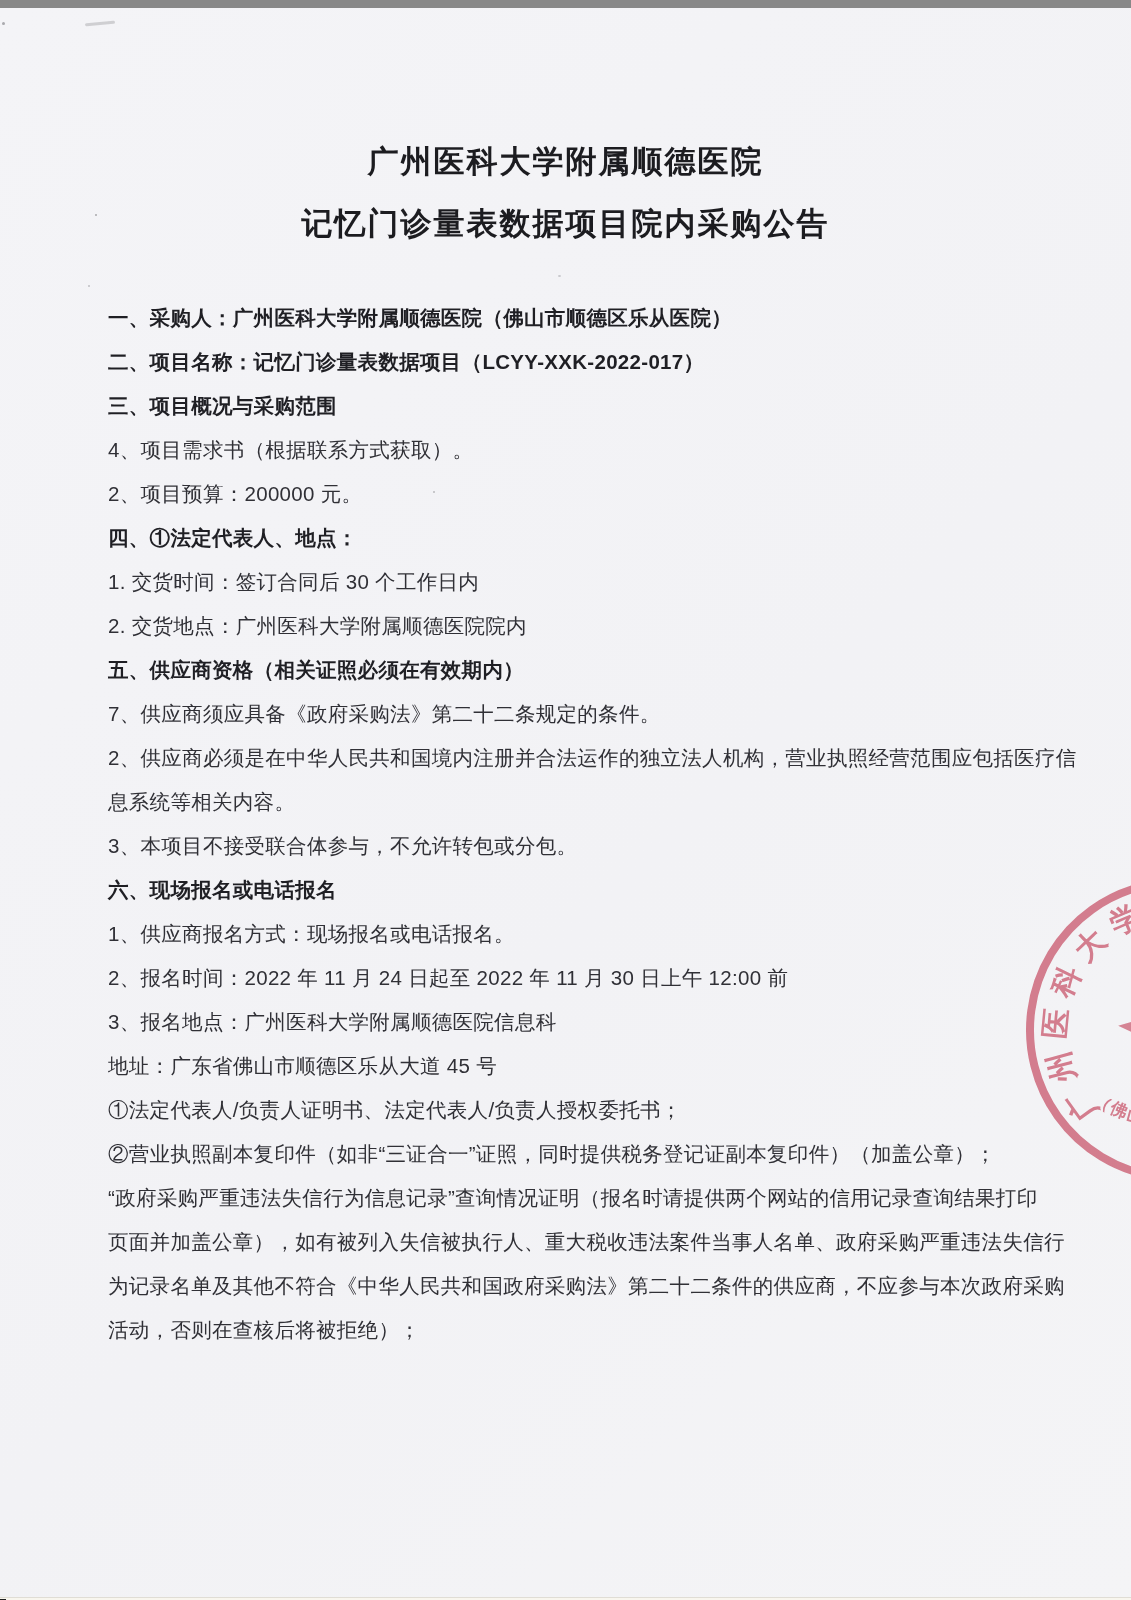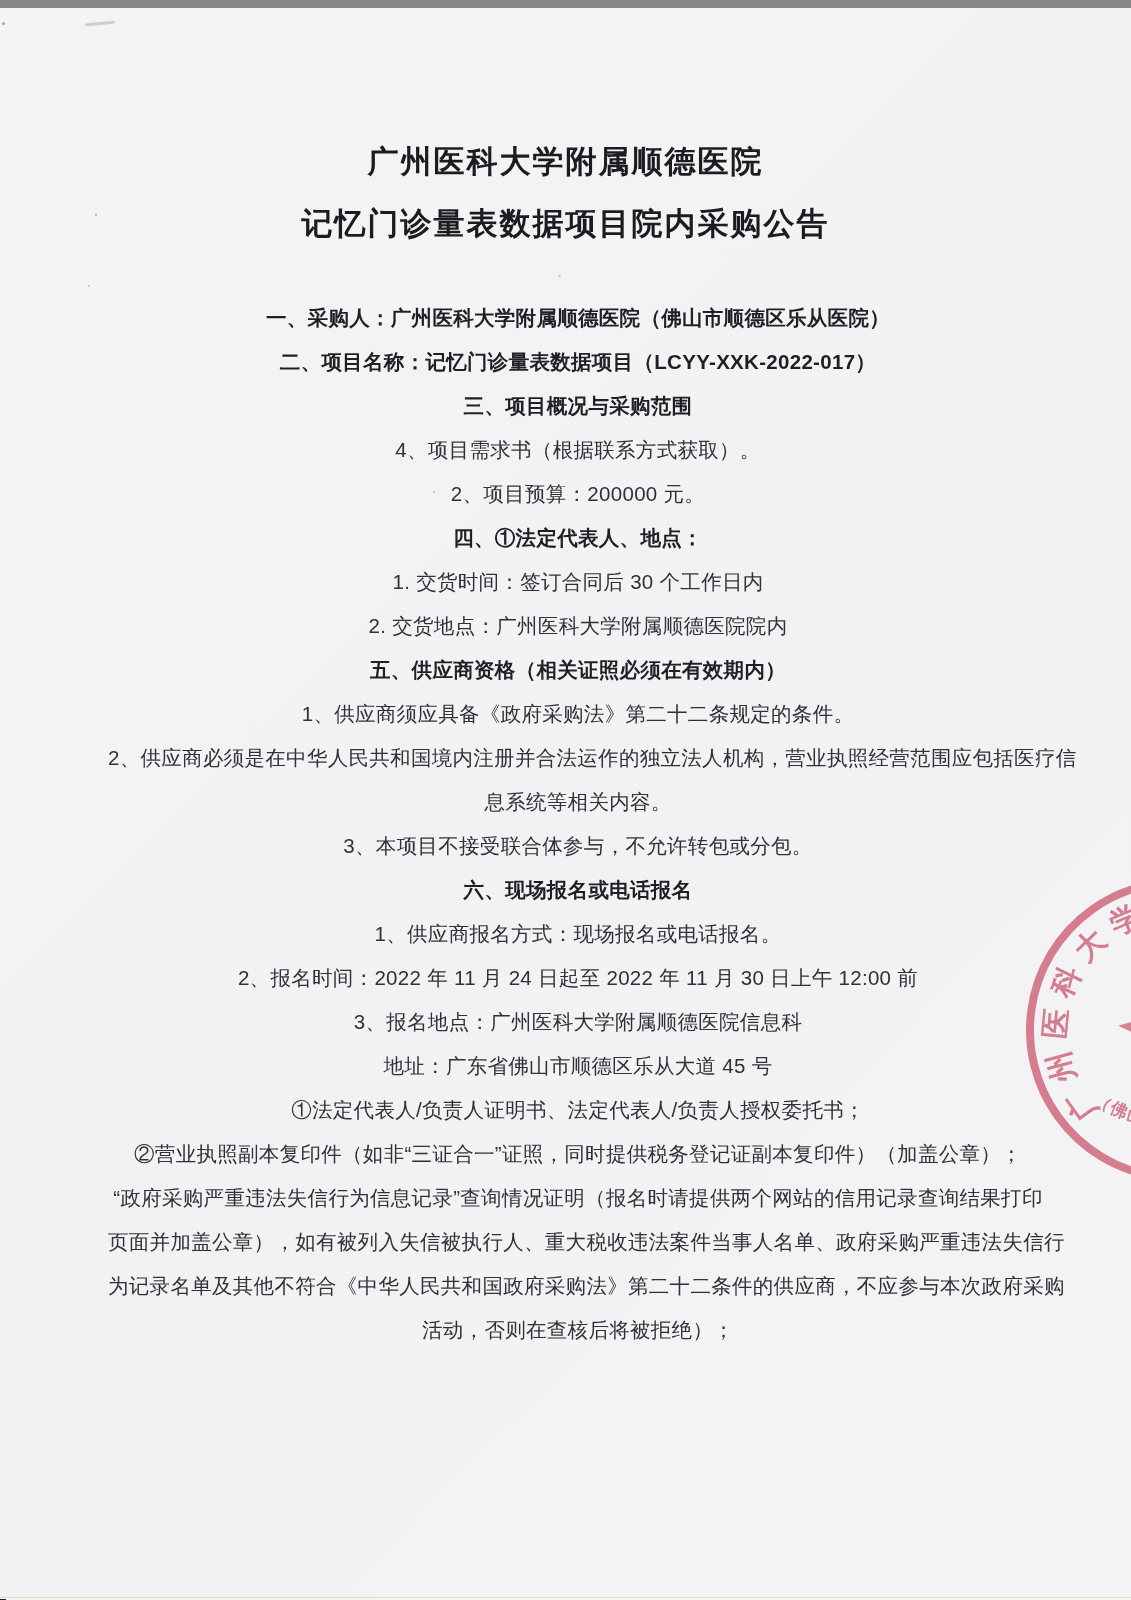--- a/index.html
+++ b/index.html
@@ -26,21 +26,20 @@
     font-weight: 700;
     letter-spacing: 2px;
     line-height: 1.15;
   }
   .content {
     position: absolute;
     top: 288px;
     left: 108px;
     width: 940px;
     color: #303036;
-    text-align: center;
   }
   .content p {
     margin: 0;
     font-size: 20.5px;
     line-height: 44px;
     letter-spacing: 0.3px;
     white-space: nowrap;
     font-weight: 400;
   }
   .content p.h {
@@ -100,21 +99,21 @@
   <div class="content">
     <p class="h">一、采购人：广州医科大学附属顺德医院（佛山市顺德区乐从医院）</p>
     <p class="h">二、项目名称：记忆门诊量表数据项目（LCYY-XXK-2022-017）</p>
     <p class="h">三、项目概况与采购范围</p>
     <p>4、项目需求书（根据联系方式获取）。</p>
     <p>2、项目预算：200000 元。</p>
     <p class="h">四、①法定代表人、地点：</p>
     <p>1. 交货时间：签订合同后 30 个工作日内</p>
     <p>2. 交货地点：广州医科大学附属顺德医院院内</p>
     <p class="h">五、供应商资格（相关证照必须在有效期内）</p>
-    <p>1、供应商须应具备《政府采购法》第二十二条规定的条件。</p>
+    <p>7、供应商须应具备《政府采购法》第二十二条规定的条件。</p>
     <p>2、供应商必须是在中华人民共和国境内注册并合法运作的独立法人机构，营业执照经营范围应包括医疗信</p>
     <p>息系统等相关内容。</p>
     <p>3、本项目不接受联合体参与，不允许转包或分包。</p>
     <p class="h">六、现场报名或电话报名</p>
     <p>1、供应商报名方式：现场报名或电话报名。</p>
     <p>2、报名时间：2022 年 11 月 24 日起至 2022 年 11 月 30 日上午 12:00 前</p>
     <p>3、报名地点：广州医科大学附属顺德医院信息科</p>
     <p>地址：广东省佛山市顺德区乐从大道 45 号</p>
     <p>①法定代表人/负责人证明书、法定代表人/负责人授权委托书；</p>
     <p>②营业执照副本复印件（如非“三证合一”证照，同时提供税务登记证副本复印件）（加盖公章）；</p>

